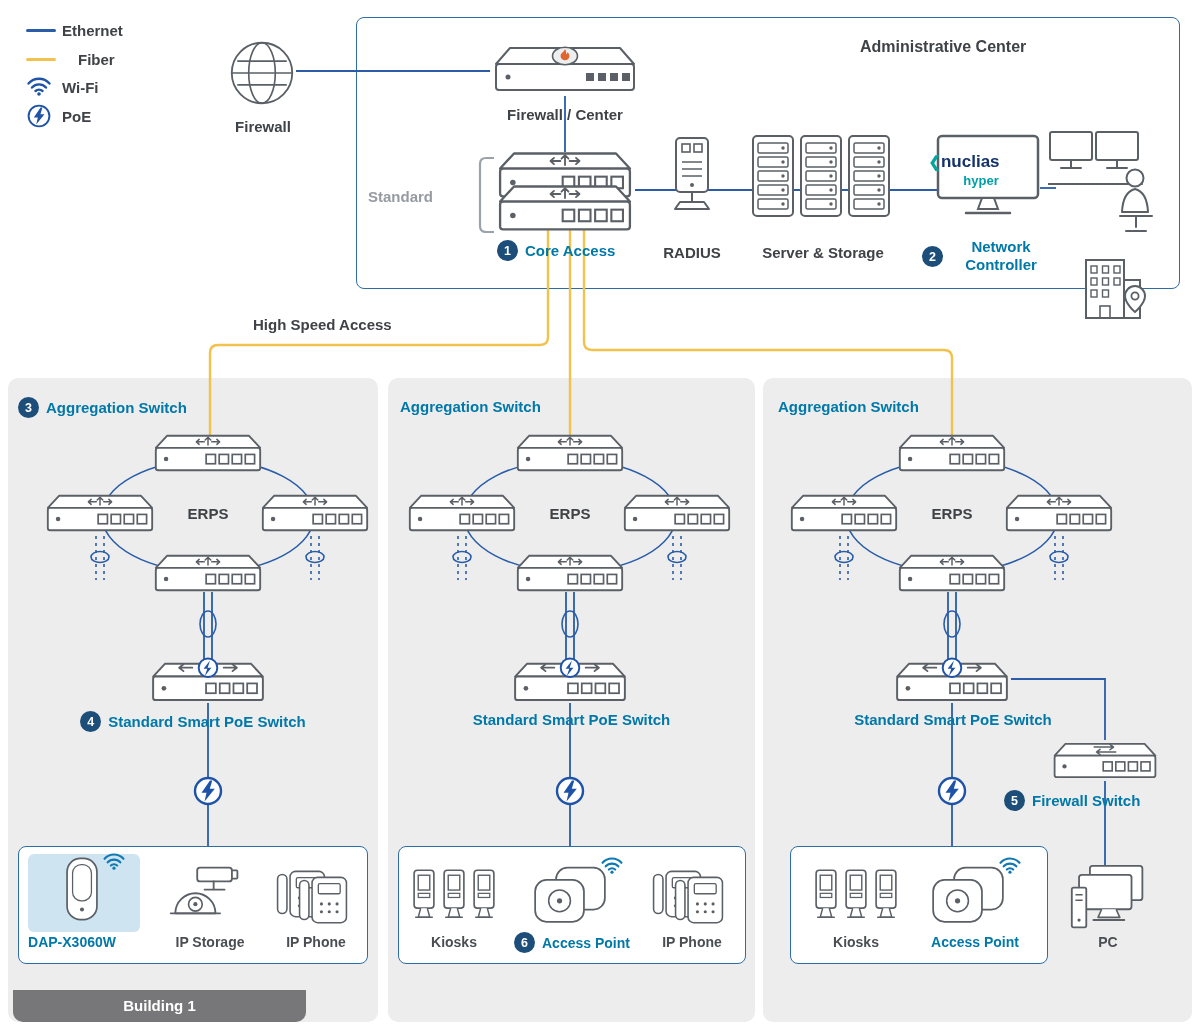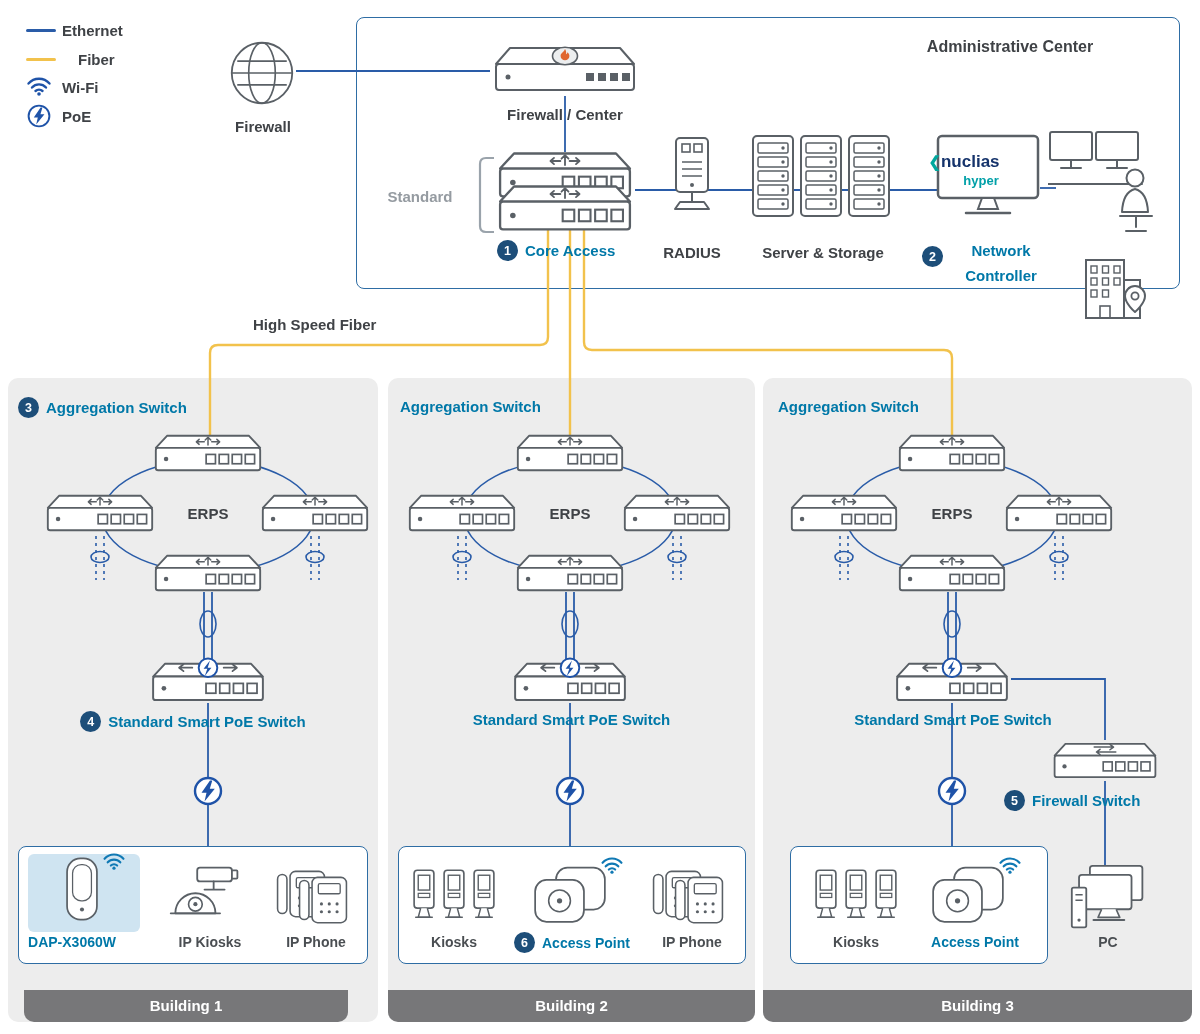--- a/index.html
+++ b/index.html
@@ -11,21 +11,21 @@
   .footer { position:absolute; height:32px; background:#777779; border-radius:0 0 10px 10px;
             color:#fff; font-weight:700; font-size:15px; text-align:center; line-height:32px; }
   .devbox { position:absolute; background:#fff; border:1.6px solid #2e6da4; border-radius:8px; }
   .adminbox { position:absolute; border:1.6px solid #2e6da4; border-radius:8px; background:transparent; }
   .hl { position:absolute; background:#cfe4f1; border-radius:6px; }
   .lbl  { position:absolute; font-size:15px; font-weight:700; color:#3f4246; }
   .lbl2 { position:absolute; font-size:14px; font-weight:700; color:#4a4e52; }
   .teal { color:#0078a8; }
   .grayl { color:#959ba1; }
   .ctr { text-align:center; }
-  .rgt { text-align:center; }
+  .rgt { text-align:left; }
   .badge { width:21px; height:21px; border-radius:50%; background:#1d4e79; color:#fff;
            font-size:12.5px; font-weight:700; display:inline-flex; align-items:center;
            justify-content:center; flex:0 0 auto; }
   .row { position:absolute; display:flex; align-items:center; gap:7px; }
   .rowc { position:absolute; display:flex; align-items:center; justify-content:center; gap:7px; }
   .icon { position:absolute; color:#5a6066; }
   .icon.blue { color:#1f53a8; }
   .icon.teal { color:#1079b4; }
   .icon svg { display:block; width:100%; height:100%; }
   svg.lines { position:absolute; left:0; top:0; }
@@ -254,23 +254,21 @@
   </symbol>
 </defs>
 </svg>
 
 <div class="stage">
 
   <div class="panel" style="left:8px;top:378px;width:370px;height:644px"></div>
   <div class="panel" style="left:388px;top:378px;width:367px;height:644px"></div>
   <div class="panel" style="left:763px;top:378px;width:429px;height:644px"></div>
 
-  <div class="footer" style="left:24px;top:990px;width:324px">Building 1</div>
-  <div class="footer" style="left:388px;top:990px;width:367px">Building 2</div>
-  <div class="footer" style="left:763px;top:990px;width:429px">Building 3</div>
+  <div class="footer" style="left:13px;top:990px;width:293px">Building 1</div>
 
   <div class="adminbox" style="left:356px;top:17px;width:824px;height:272px"></div>
 
   <div class="devbox" style="left:18px;top:846px;width:350px;height:118px"></div>
   <div class="devbox" style="left:398px;top:846px;width:348px;height:118px"></div>
   <div class="devbox" style="left:790px;top:846px;width:258px;height:118px"></div>
   <div class="hl" style="left:28px;top:854px;width:112px;height:78px"></div>
 
   <svg class="lines" width="1200" height="1034">
 
@@ -392,34 +390,34 @@
   <span class="icon" style="left:936px;top:134px;width:104px;height:86px">
       <svg viewBox="0 0 104 86">
         <use href="#monitor"></use>
       </svg>
     </span>
   <div class="nuc" style="left:918px;top:152px;width:92px">
     <span class="mark">❮</span><span class="brand">nuclias</span>
     <span class="sub">hyper</span>
   </div>
   <span class="badge abs" style="left:922px;top:246px">2</span>
-  <div class="lbl teal ctr" style="left:946px;top:238px;width:110px;line-height:25px">Network Controller</div>
+  <div class="lbl teal ctr" style="left:946px;top:238px;width:110px;line-height:18px">Network Controller</div>
 
   <span class="icon" style="left:1048px;top:126px;width:116px;height:112px">
       <svg viewBox="0 0 116 112">
         <use href="#person"></use>
       </svg>
     </span>
   <span class="icon" style="left:1076px;top:248px;width:74px;height:74px">
       <svg viewBox="0 0 74 74">
         <use href="#bld"></use>
       </svg>
     </span>
 
-  <div class="lbl" style="left:253px;top:316px">High Speed Fiber</div>
+  <div class="lbl" style="left:253px;top:316px">High Speed Access</div>
 
   <div class="row" style="left:18px;top:397px">
     <span class="badge">3</span>
     <span class="lbl teal" style="position:static">Aggregation Switch</span>
   </div>
   <span class="icon" style="left:152px;top:433px;width:112px;height:41px">
       <svg viewBox="0 0 120 44">
         <use href="#sw"></use>
       </svg>
     </span>
@@ -464,21 +462,21 @@
         <use href="#wifi"></use>
       </svg>
     </span>
   <div class="lbl2 teal ctr" style="left:14px;top:934px;width:116px">DAP-X3060W</div>
 
   <span class="icon" style="left:168px;top:862px;width:84px;height:68px">
       <svg viewBox="0 0 92 74">
         <use href="#cams"></use>
       </svg>
     </span>
-  <div class="lbl2 ctr" style="left:158px;top:934px;width:104px">IP Kiosks</div>
+  <div class="lbl2 ctr" style="left:158px;top:934px;width:104px">IP Storage</div>
 
   <span class="icon" style="left:276px;top:868px;width:50px;height:52px">
       <svg viewBox="0 0 64 66">
         <use href="#phone"></use>
       </svg>
     </span>
   <span class="icon" style="left:298px;top:874px;width:50px;height:52px">
       <svg viewBox="0 0 64 66">
         <use href="#phone"></use>
       </svg>

